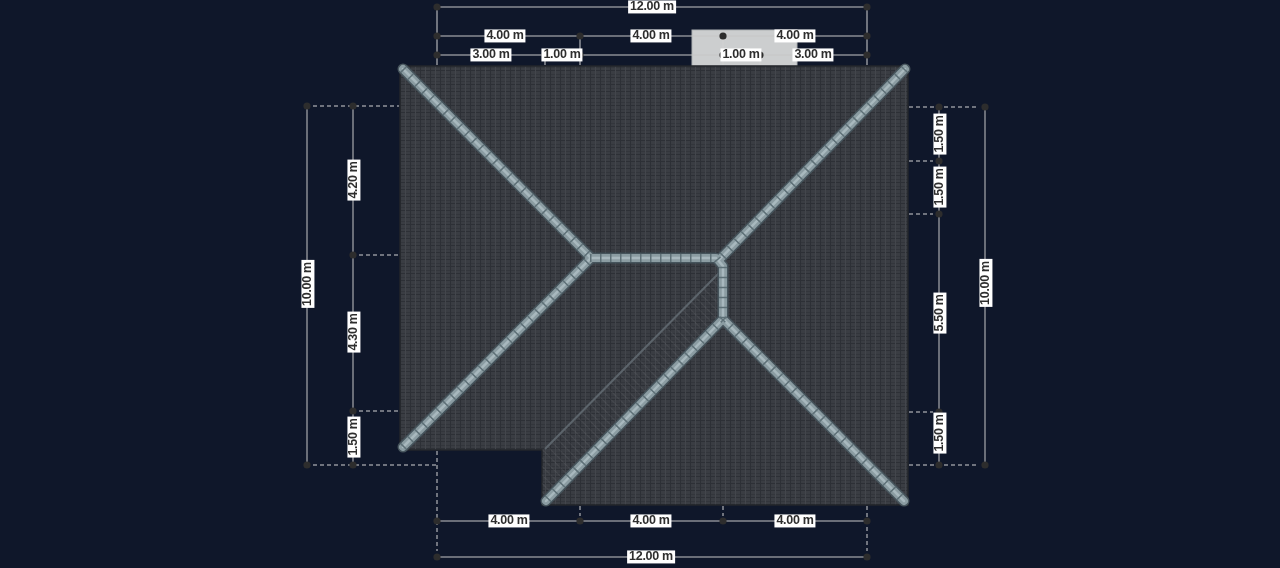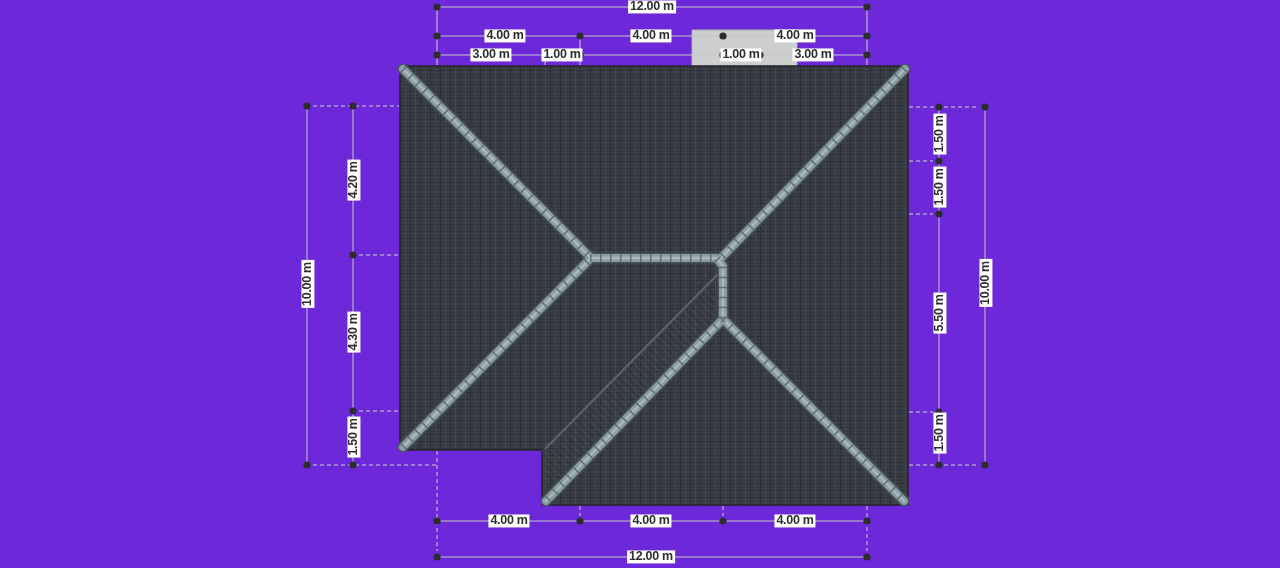--- a/index.html
+++ b/index.html
@@ -1,17 +1,17 @@
 <!DOCTYPE html>
 <html><head>
 <meta charset="utf-8">
 <style>
   html,body{margin:0;padding:0;background:#ffffff;}
   body{width:1280px;height:568px;overflow:hidden;font-family:"Liberation Sans",sans-serif;}
-  .canvas{position:relative;width:1280px;height:568px;background:#6d28d9;text-align:center;}
+  .canvas{position:relative;width:1280px;height:568px;background:#0f172a;text-align:center;}
   svg{position:absolute;left:0;top:0;}
   .dim-label{
     position:absolute;
     transform:translate(-50%,-50%);
     background:#ffffff;
     color:#2e2e2e;
     font-size:12.5px;
     font-weight:700;
     letter-spacing:-0.3px;
     line-height:1.05;

